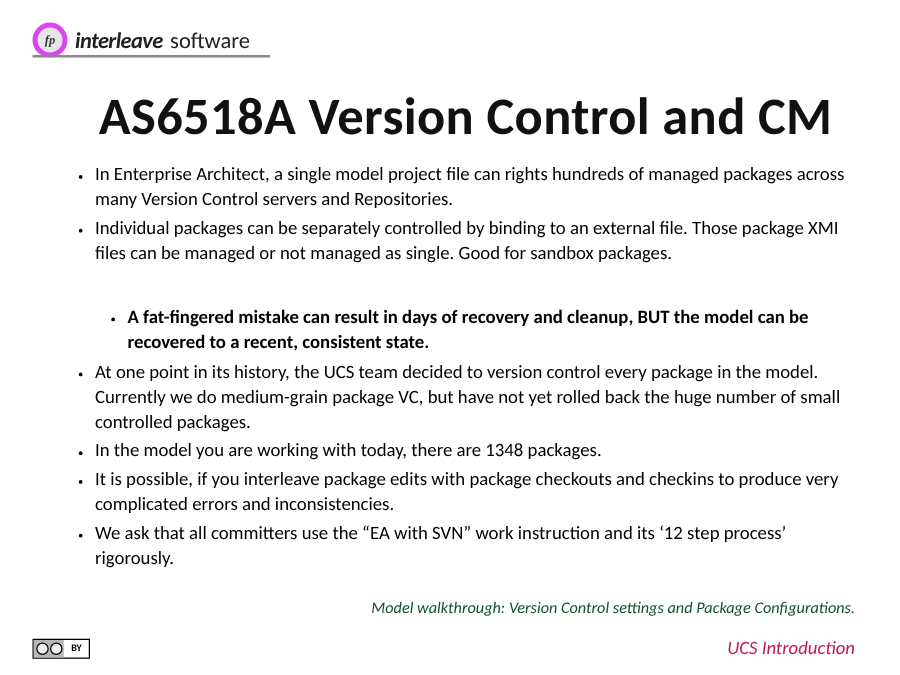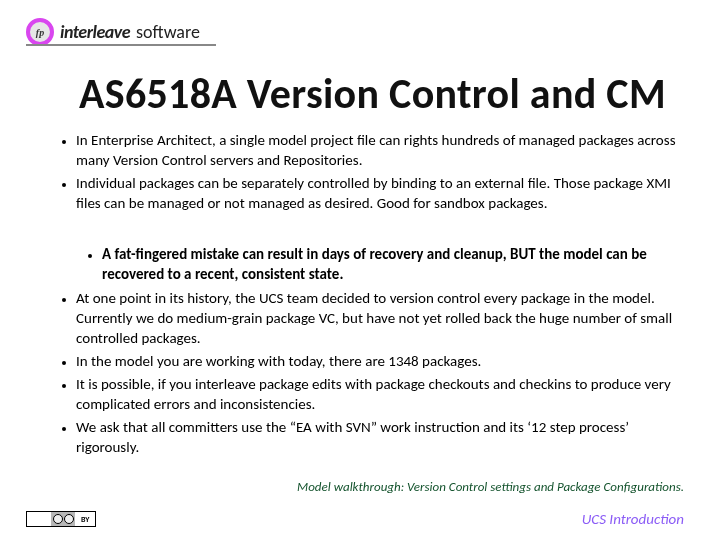--- a/index.html
+++ b/index.html
@@ -130,21 +130,20 @@
     gap: 8px;
   }
   .cc-badge {
     display: flex;
     align-items: center;
     border: 1px solid #000;
     height: 14px;
     font-size: 8px;
     font-weight: bold;
     background: #fff;
-    padding-left: 24px;
   }
   .cc-cc {
     width: 24px;
     height: 100%;
     background: #b7b7b7;
     display: flex;
     align-items: center;
     justify-content: center;
     gap: 1px;
   }
@@ -162,21 +161,21 @@
     height: 100%;
     color: #000;
   }
   .copyright {
     font-size: 10px;
     color: #000;
   }
   .footer-right {
     font-size: 15px;
     font-style: italic;
-    color: #8b5cf6;
+    color: #be185d;
   }
 </style>
 </head>
 <body>
 
 <div class="slide">
 
   <div class="logo-row">
     <div class="logo-circle">fp</div>
     <div>
@@ -184,21 +183,21 @@
     </div>
   </div>
   <div class="logo-underline"></div>
 
   <div class="title">AS6518A Version Control and CM</div>
 
   <div class="body">
     <ul>
       <li>In Enterprise Architect, a single model project file can rights hundreds of managed packages across many Version Control servers and Repositories.</li>
       <li>
-        <span>Individual packages can be separately controlled by binding to an external file. Those package XMI files can be managed or not managed as desired. Good for sandbox packages.</span>
+        <span>Individual packages can be separately controlled by binding to an external file. Those package XMI files can be managed or not managed as single. Good for sandbox packages.</span>
         <ul>
           <li class="bold">A fat-fingered mistake can result in days of recovery and cleanup, BUT the model can be recovered to a recent, consistent state.</li>
         </ul>
       </li>
       <li>At one point in its history, the UCS team decided to version control every package in the model. Currently we do medium-grain package VC, but have not yet rolled back the huge number of small controlled packages.</li>
       <li>In the model you are working with today, there are 1348 packages.</li>
       <li>It is possible, if you interleave package edits with package checkouts and checkins to produce very complicated errors and inconsistencies.</li>
       <li>We ask that all committers use the “EA with SVN” work instruction and its ‘12 step process’ rigorously.</li>
     </ul>
   </div>

